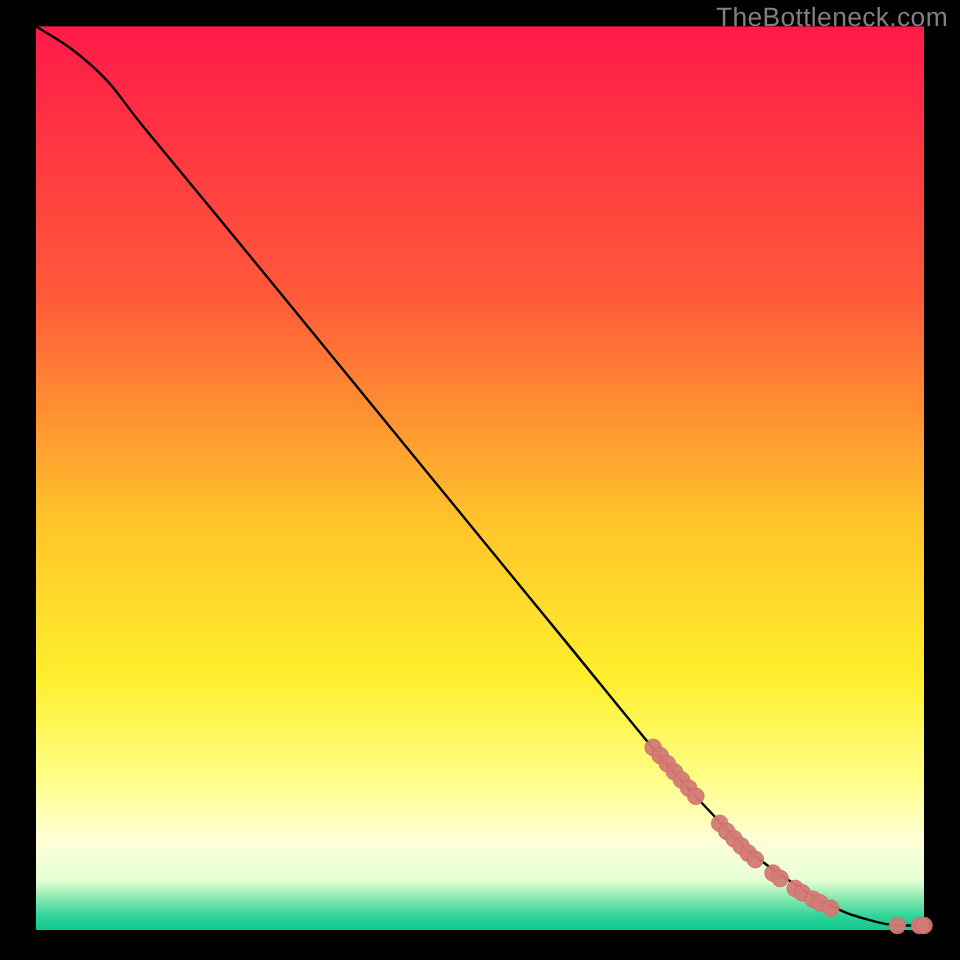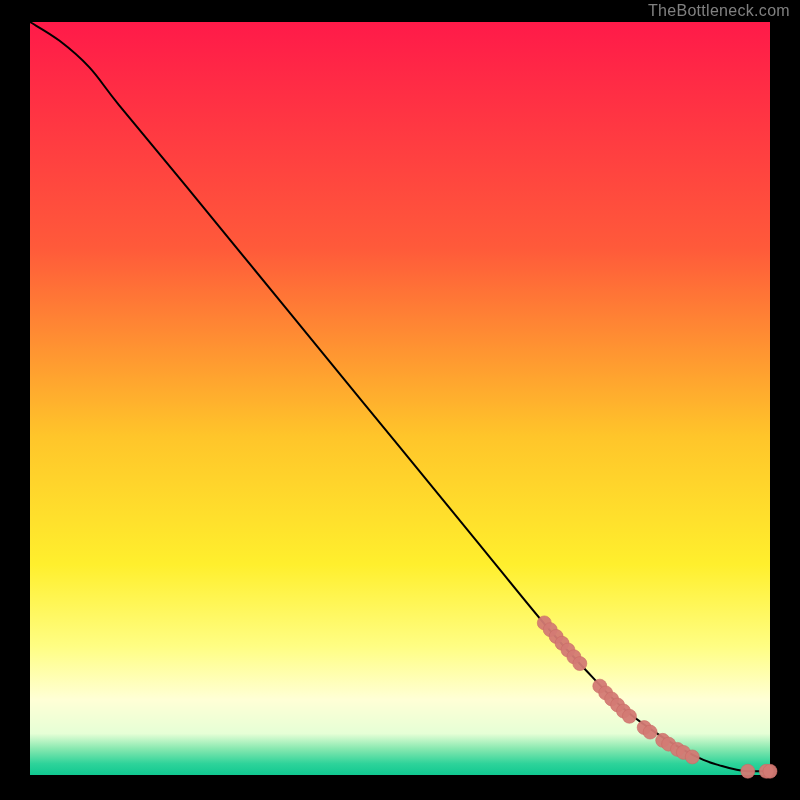--- a/index.html
+++ b/index.html
@@ -15,21 +15,21 @@
     position: relative;
     width: 800px;
     height: 800px;
     background: #000;
   }
   .watermark {
     position: absolute;
     top: 2px;
     right: 10px;
     color: #808080;
-    font-size: 16px;
+    font-size: 22px;
     font-weight: 500;
     letter-spacing: 0.3px;
     z-index: 10;
   }
   .plot {
     position: absolute;
     left: 30px;
     top: 22px;
     width: 740px;
     height: 753px;

